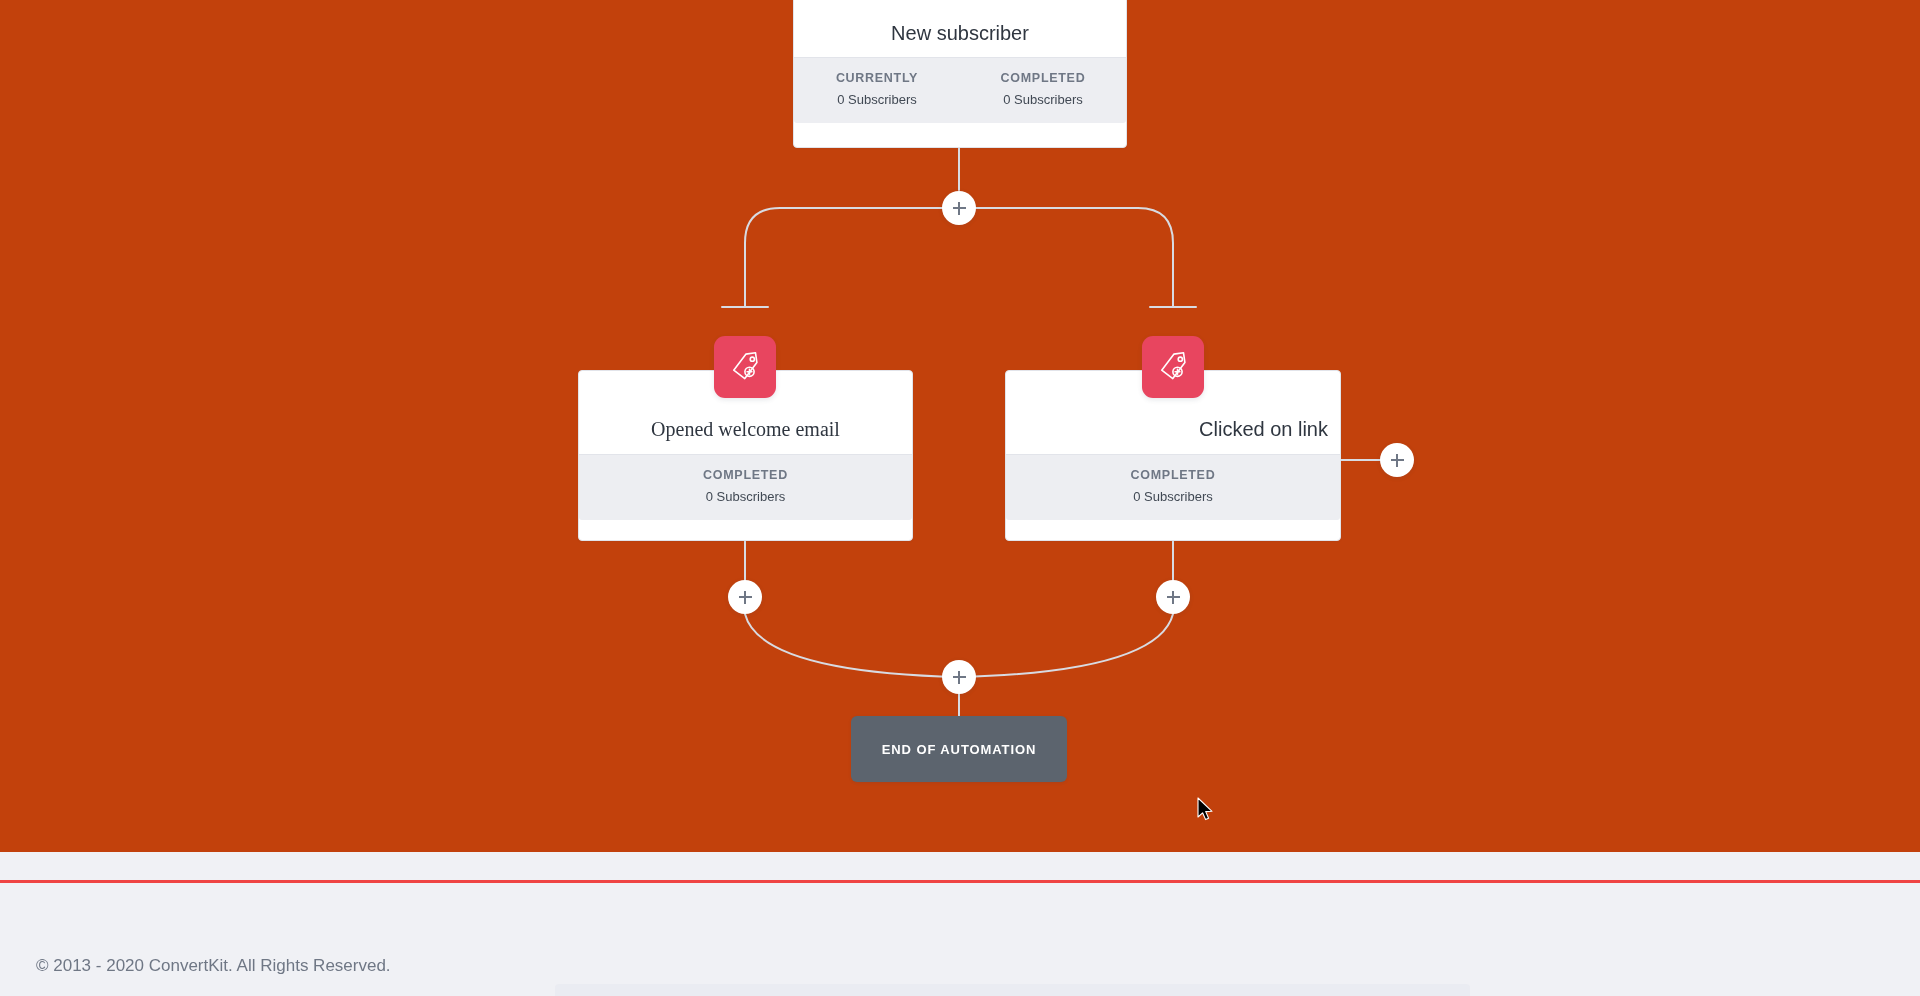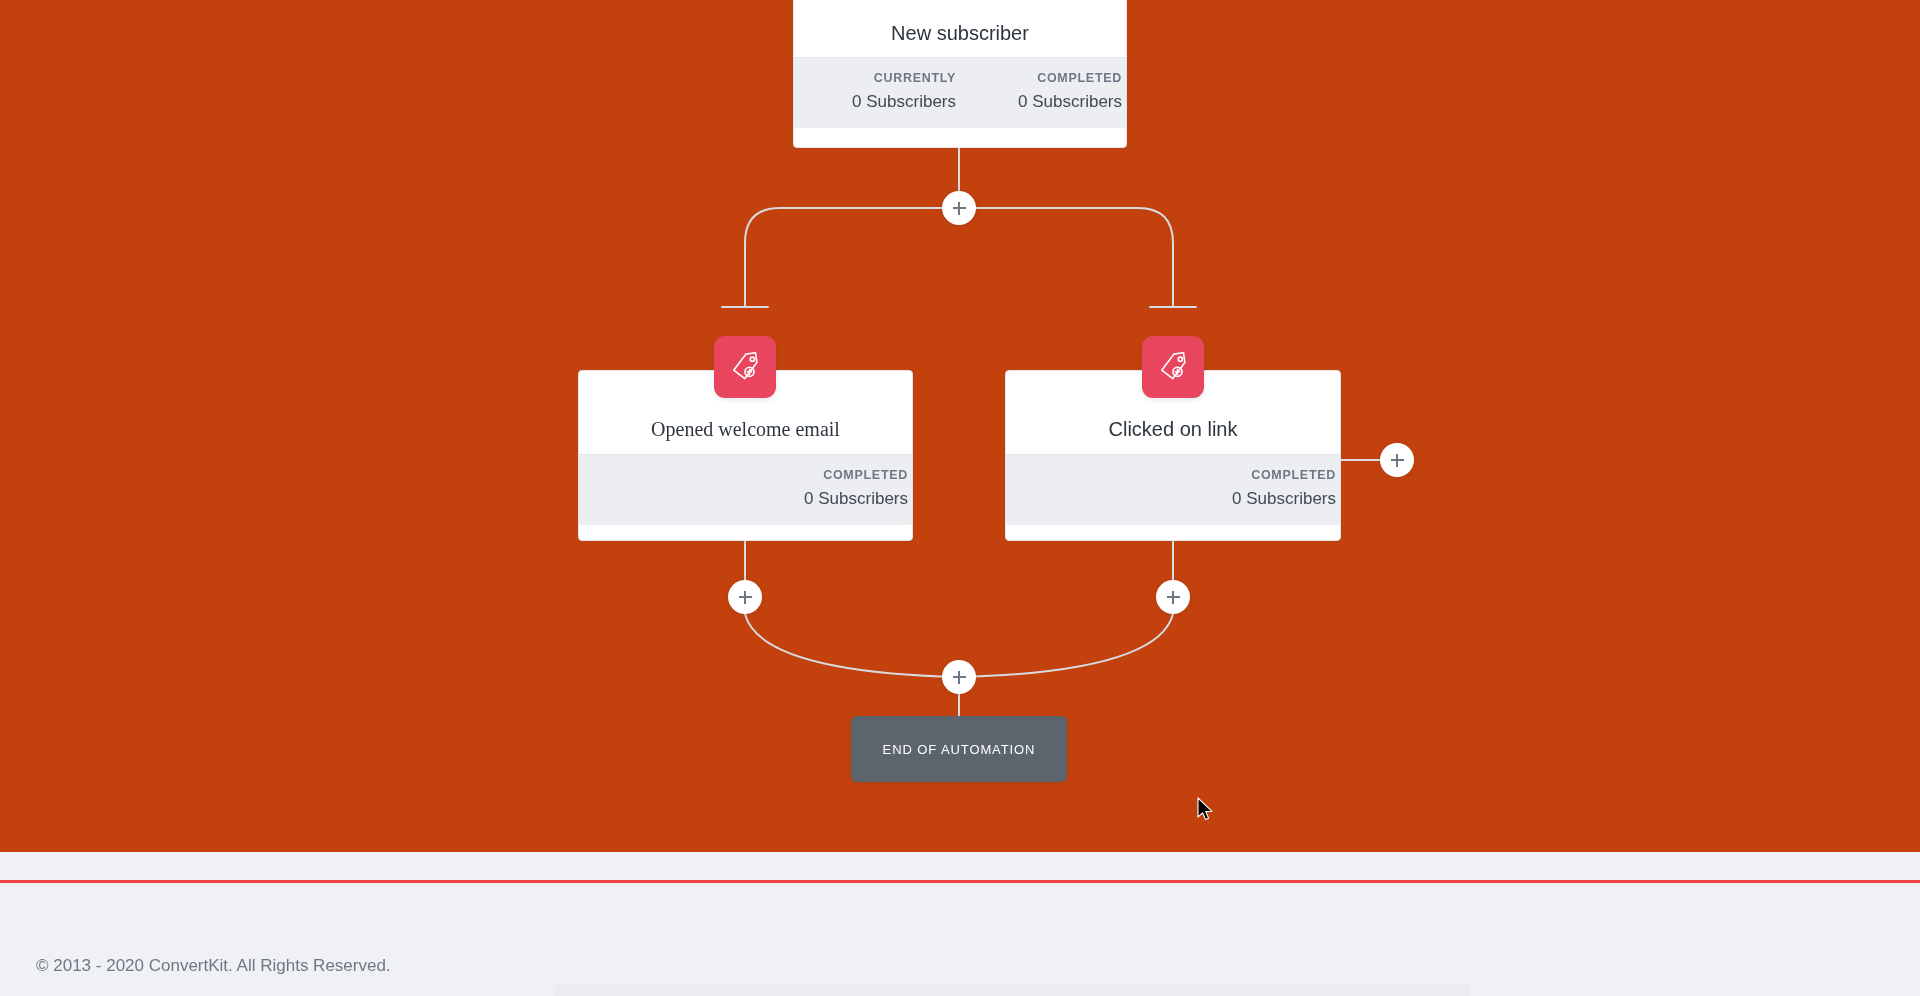--- a/index.html
+++ b/index.html
@@ -57,36 +57,36 @@
 
   .node-stats {
     display: flex;
     background: #edeef2;
     border-top: 1px solid #e2e4ea;
     border-radius: 0 0 3px 3px;
   }
 
   .stat {
     flex: 1;
-    text-align: right;
+    text-align: center;
     padding: 13px 4px 16px;
   }
 
   .stat-label {
     font-size: 12.5px;
     font-weight: 700;
     letter-spacing: .7px;
     color: #6f7785;
     text-transform: uppercase;
     display: block;
     margin-bottom: 7px;
   }
 
   .stat-value {
-    font-size: 17px;
+    font-size: 13px;
     color: #414954;
     font-weight: 400;
     display: block;
   }
 
   
   .node-icon {
     position: absolute;
     width: 62px;
     height: 62px;
@@ -135,21 +135,21 @@
     background: #5c646e;
     border-radius: 6px;
     display: flex;
     align-items: center;
     justify-content: center;
     box-shadow: 0 1px 3px rgba(60,66,87,.15);
   }
   #end-node span {
     color: #ffffff;
     font-size: 13px;
-    font-weight: 400;
+    font-weight: 700;
     letter-spacing: .9px;
     text-transform: uppercase;
   }
 
   
   #footer {
     position: absolute;
     left: 0;
     top: 880px;
     width: 1920px;
@@ -245,21 +245,21 @@
   <div class="node-icon tag" style="left:714px; top:336px;">
     <svg width="34" height="34" viewBox="0 0 34 34" fill="none" stroke="#ffffff" stroke-width="1.6" stroke-linecap="round" stroke-linejoin="round">
       <path d="M19.6 4.4 L29.4 4.4 L29.4 14.2 L15.2 28.4 L5.4 18.6 Z" transform="rotate(-8 17 17)"></path>
       <circle cx="24.3" cy="9.2" r="2.1"></circle>
       <circle cx="21.5" cy="21.8" r="4.6"></circle>
       <path d="M21.5 19.4 L21.5 24.2 M19.1 21.8 L23.9 21.8"></path>
     </svg>
   </div>
 
   <div class="node" id="node-clicked" style="left:1005px; top:370px; width:336px; height:171px;">
-    <div class="node-title" style="padding-top:46px;">Clicked on link</div>
+    <div class="node-title" style="padding-top:46px;text-align:right;">Clicked on link</div>
     <div class="node-stats" style="position:absolute; left:0; right:0; top:83px;">
       <div class="stat">
         <span class="stat-label">COMPLETED</span>
         <span class="stat-value">0 Subscribers</span>
       </div>
     </div>
   </div>
 
   <div class="node-icon tag" style="left:1142px; top:336px;">
     <svg width="34" height="34" viewBox="0 0 34 34" fill="none" stroke="#ffffff" stroke-width="1.6" stroke-linecap="round" stroke-linejoin="round">

